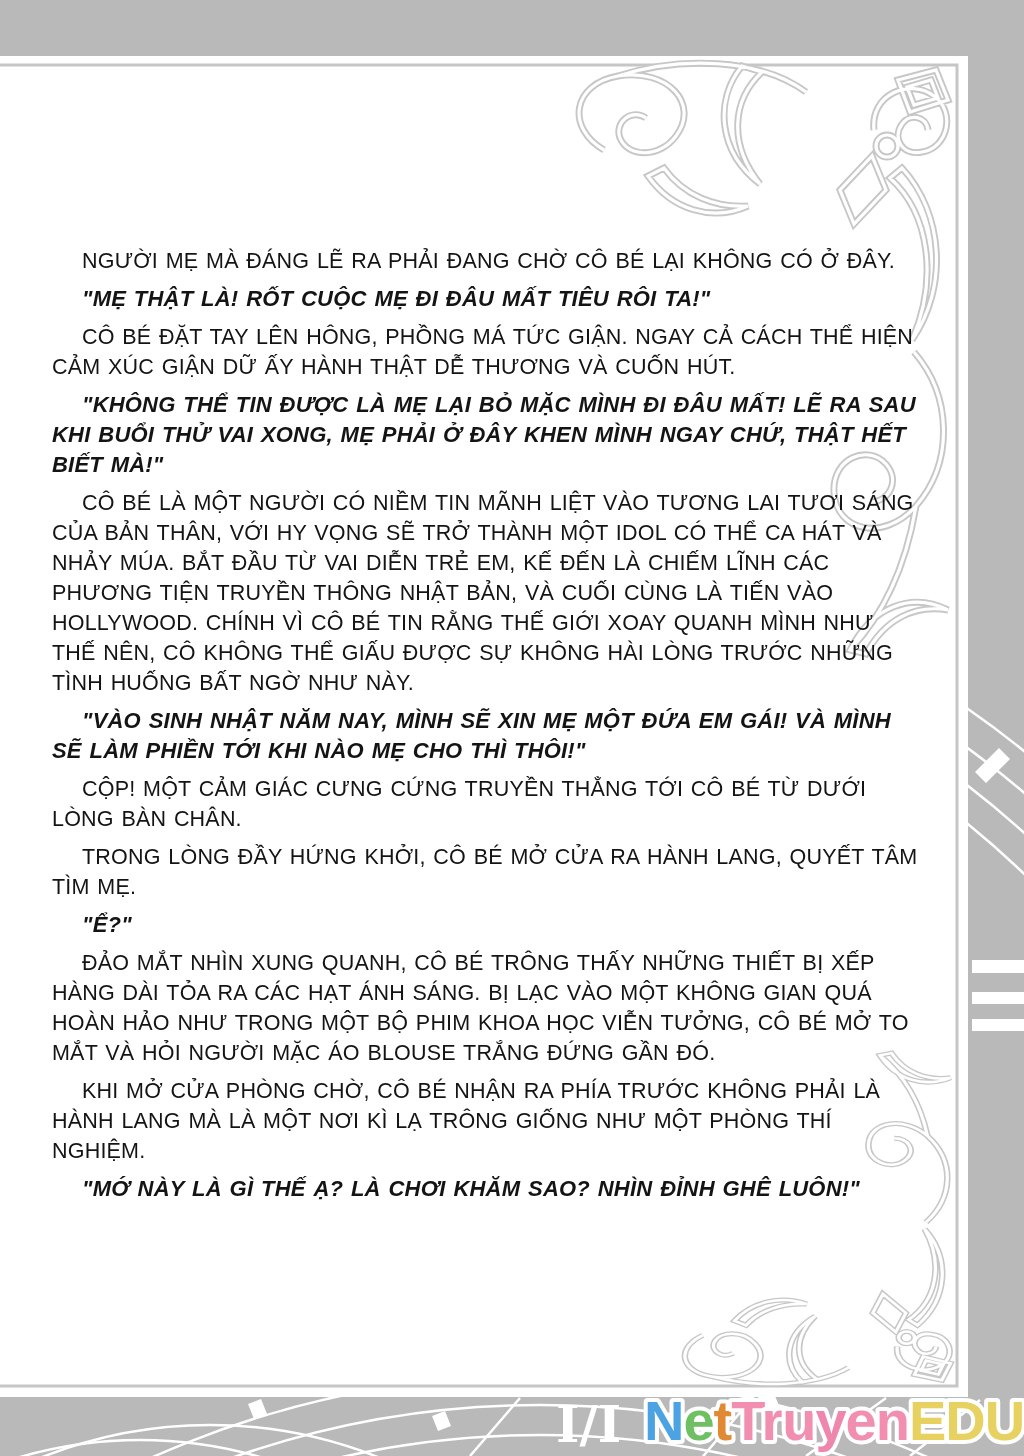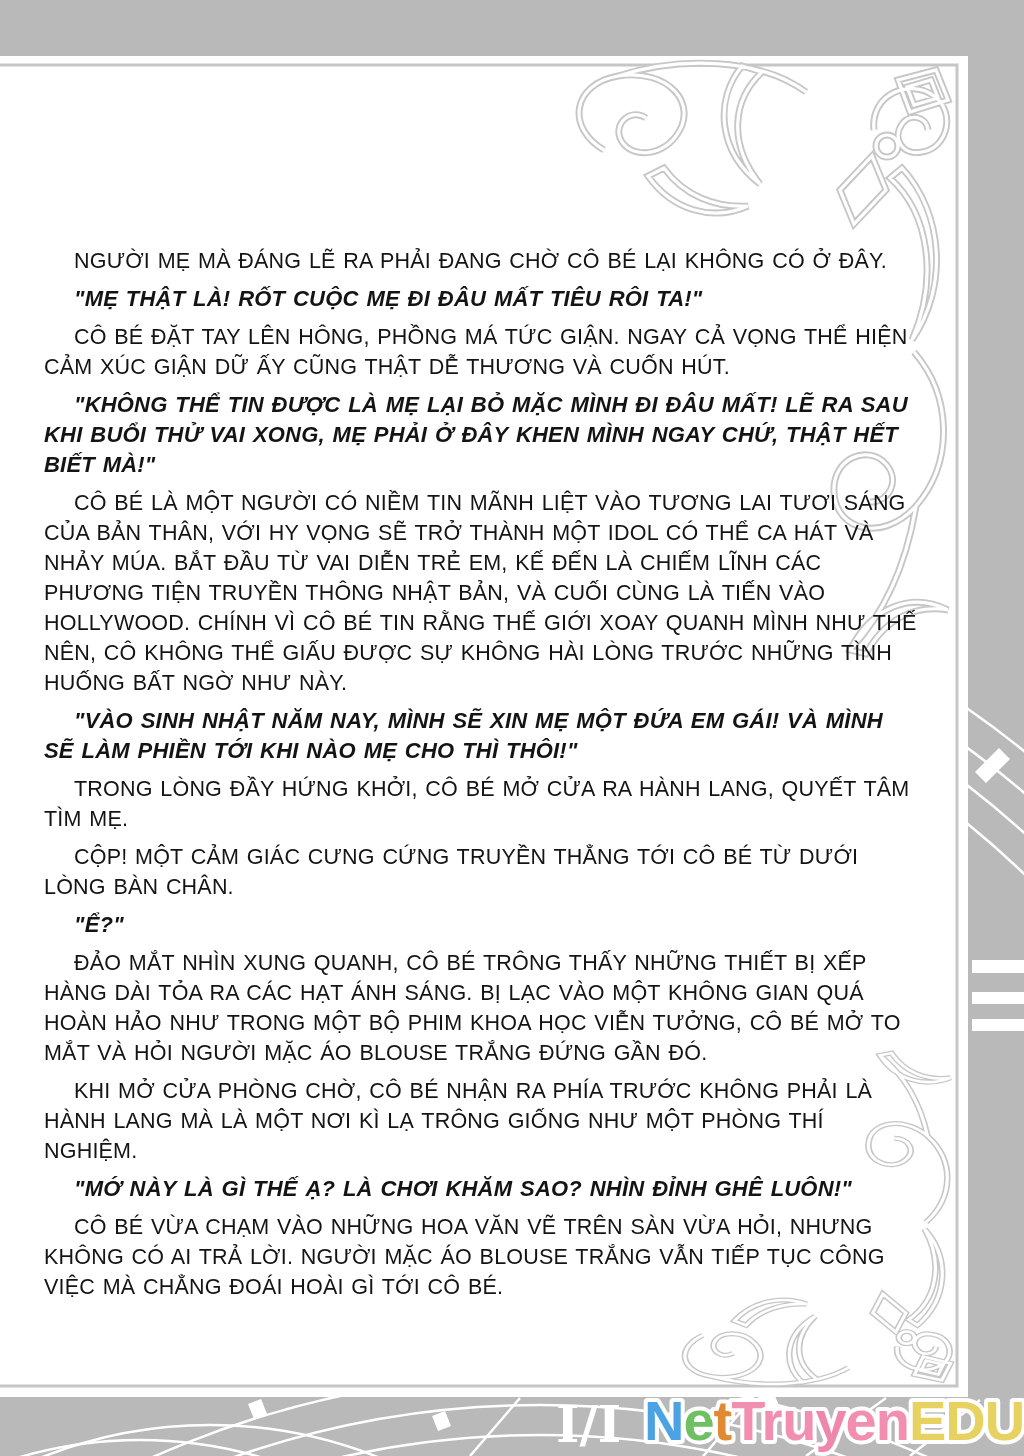--- a/index.html
+++ b/index.html
@@ -5,21 +5,21 @@
   html,body{margin:0;padding:0;background:#ffffff;}
   .canvas{
     position:relative;width:1024px;height:1456px;overflow:hidden;
     background:#ffffff;font-family:"Liberation Sans",sans-serif;
   }
   .bg-svg{position:absolute;left:0;top:0;width:1024px;height:1456px;}
   .story{
     position:absolute;left:40px;top:246px;width:880px;color:#141414;
   }
   .para{
-    margin:0 0 8px 4px;font-size:21.5px;line-height:30px;
+    margin:0 0 8px 12px;font-size:21.5px;line-height:30px;
     text-indent:30px;letter-spacing:.2px;word-spacing:1.5px;
   }
   .dialogue{font-weight:bold;font-style:italic;font-size:22px;}
   .wm-svg{position:absolute;left:640px;top:1382px;width:384px;height:74px;}
 </style>
 </head>
 <body>
 
 <div class="canvas">
 
@@ -85,30 +85,29 @@
     </g>
     <g transform="translate(957,1388) scale(0.72,-0.56) translate(-957,-56)">
       <use href="#ornpath" stroke="#c7c7c7" stroke-width="9"></use>
       <use href="#ornpath" stroke="#ffffff" stroke-width="4.5"></use>
     </g>
   </svg>
 
   <div class="story">
       <p class="para narration">NGƯỜI MẸ MÀ ĐÁNG LẼ RA PHẢI ĐANG CHỜ CÔ BÉ LẠI KHÔNG CÓ Ở ĐÂY.</p>
       <p class="para dialogue">"MẸ THẬT LÀ! RỐT CUỘC MẸ ĐI ĐÂU MẤT TIÊU RÔI TA!"</p>
-      <p class="para narration">CÔ BÉ ĐẶT TAY LÊN HÔNG, PHỒNG MÁ TỨC GIẬN. NGAY CẢ VỌNG THỂ HIỆN CẢM XÚC GIẬN DỮ ẤY CŨNG THẬT DỄ THƯƠNG VÀ CUỐN HÚT.</p>
+      <p class="para narration">CÔ BÉ ĐẶT TAY LÊN HÔNG, PHỒNG MÁ TỨC GIẬN. NGAY CẢ CÁCH THỂ HIỆN CẢM XÚC GIẬN DỮ ẤY HÀNH THẬT DỄ THƯƠNG VÀ CUỐN HÚT.</p>
       <p class="para dialogue">"KHÔNG THỂ TIN ĐƯỢC LÀ MẸ LẠI BỎ MẶC MÌNH ĐI ĐÂU MẤT! LẼ RA SAU KHI BUỔI THỬ VAI XONG, MẸ PHẢI Ở ĐÂY KHEN MÌNH NGAY CHỨ, THẬT HẾT BIẾT MÀ!"</p>
       <p class="para narration">CÔ BÉ LÀ MỘT NGƯỜI CÓ NIỀM TIN MÃNH LIỆT VÀO TƯƠNG LAI TƯƠI SÁNG CỦA BẢN THÂN, VỚI HY VỌNG SẼ TRỞ THÀNH MỘT IDOL CÓ THỂ CA HÁT VÀ NHẢY MÚA. BẮT ĐẦU TỪ VAI DIỄN TRẺ EM, KẾ ĐẾN LÀ CHIẾM LĨNH CÁC PHƯƠNG TIỆN TRUYỀN THÔNG NHẬT BẢN, VÀ CUỐI CÙNG LÀ TIẾN VÀO HOLLYWOOD. CHÍNH VÌ CÔ BÉ TIN RẰNG THẾ GIỚI XOAY QUANH MÌNH NHƯ THẾ NÊN, CÔ KHÔNG THỂ GIẤU ĐƯỢC SỰ KHÔNG HÀI LÒNG TRƯỚC NHỮNG TÌNH HUỐNG BẤT NGỜ NHƯ NÀY.</p>
       <p class="para dialogue">"VÀO SINH NHẬT NĂM NAY, MÌNH SẼ XIN MẸ MỘT ĐỨA EM GÁI! VÀ MÌNH SẼ LÀM PHIỀN TỚI KHI NÀO MẸ CHO THÌ THÔI!"</p>
+      <p class="para narration">CỘP! MỘT CẢM GIÁC CƯNG CỨNG TRUYỀN THẲNG TỚI CÔ BÉ TỪ DƯỚI LÒNG BÀN CHÂN.</p>
       <p class="para narration">TRONG LÒNG ĐẦY HỨNG KHỞI, CÔ BÉ MỞ CỬA RA HÀNH LANG, QUYẾT TÂM TÌM MẸ.</p>
-      <p class="para narration">CỘP! MỘT CẢM GIÁC CƯNG CỨNG TRUYỀN THẲNG TỚI CÔ BÉ TỪ DƯỚI LÒNG BÀN CHÂN.</p>
       <p class="para dialogue">"Ể?"</p>
       <p class="para narration">ĐẢO MẮT NHÌN XUNG QUANH, CÔ BÉ TRÔNG THẤY NHỮNG THIẾT BỊ XẾP HÀNG DÀI TỎA RA CÁC HẠT ÁNH SÁNG. BỊ LẠC VÀO MỘT KHÔNG GIAN QUÁ HOÀN HẢO NHƯ TRONG MỘT BỘ PHIM KHOA HỌC VIỄN TƯỞNG, CÔ BÉ MỞ TO MẮT VÀ HỎI NGƯỜI MẶC ÁO BLOUSE TRẮNG ĐỨNG GẦN ĐÓ.</p>
       <p class="para narration">KHI MỞ CỬA PHÒNG CHỜ, CÔ BÉ NHẬN RA PHÍA TRƯỚC KHÔNG PHẢI LÀ HÀNH LANG MÀ LÀ MỘT NƠI KÌ LẠ TRÔNG GIỐNG NHƯ MỘT PHÒNG THÍ NGHIỆM.</p>
       <p class="para dialogue">"MỚ NÀY LÀ GÌ THẾ Ạ? LÀ CHƠI KHĂM SAO? NHÌN ĐỈNH GHÊ LUÔN!"</p>
-      <p class="para narration">CÔ BÉ VỪA CHẠM VÀO NHỮNG HOA VĂN VẼ TRÊN SÀN VỪA HỎI, NHƯNG KHÔNG CÓ AI TRẢ LỜI. NGƯỜI MẶC ÁO BLOUSE TRẮNG VẪN TIẾP TỤC CÔNG VIỆC MÀ CHẲNG ĐOÁI HOÀI GÌ TỚI CÔ BÉ.</p>
     </div>
 
   <svg class="wm-svg" viewBox="0 0 384 74">
     <text x="4" y="58" font-family="'Liberation Sans',sans-serif" font-size="56" font-weight="bold" letter-spacing="-1" stroke="#ffffff" stroke-width="8" stroke-linejoin="round" paint-order="stroke"><tspan fill="#4ba3e3">N</tspan><tspan fill="#6fbf63">e</tspan><tspan fill="#e08a33">t</tspan><tspan fill="#f28fb0">T</tspan><tspan fill="#f28fb0">r</tspan><tspan fill="#f28fb0">u</tspan><tspan fill="#ef86ab">y</tspan><tspan fill="#f28fb0">e</tspan><tspan fill="#f28fb0">n</tspan><tspan fill="#e7d160">E</tspan><tspan fill="#e7d160">D</tspan><tspan fill="#e7d160">U</tspan></text>
   </svg>
 
 </div>
 
 </body></html>

